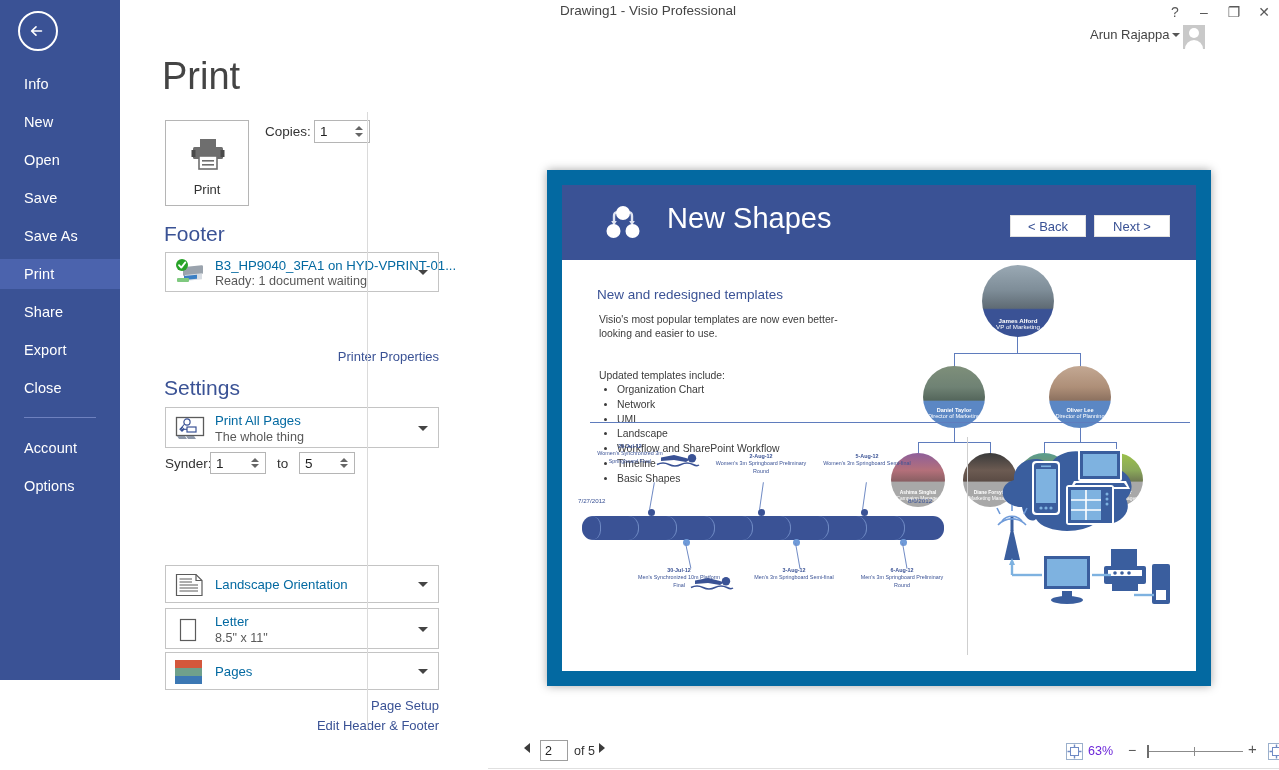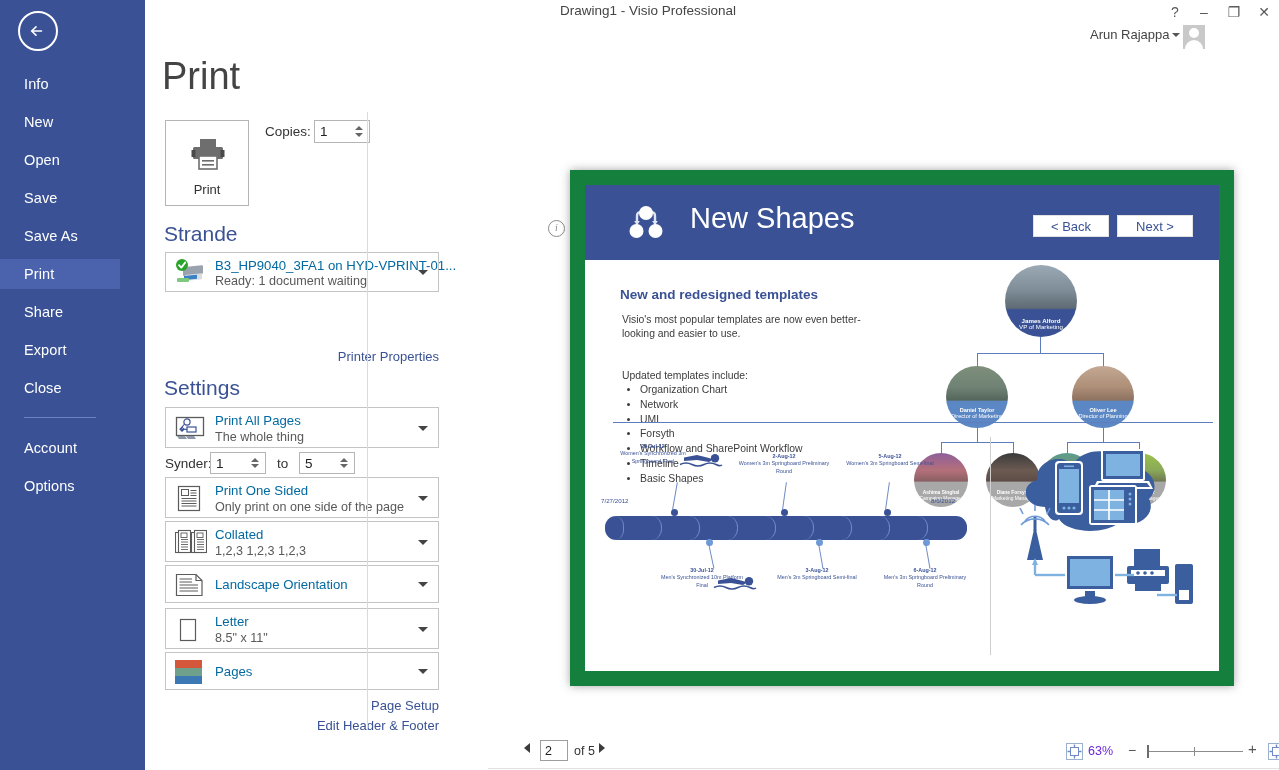--- a/index.html
+++ b/index.html
@@ -7,23 +7,22 @@
     width:1279px;height:770px;
     background:#ffffff;
     font-family:"Liberation Sans", sans-serif;
     overflow:hidden;
     position:relative;
     -webkit-font-smoothing:antialiased;
   }
 
   
   #sidebar{
-    position:absolute;left:0;top:0;width:120px;height:770px;
+    position:absolute;left:0;top:0;width:120px;height:680px;
     background:#3a5295;
-    padding-left:25px;
   }
   #back-btn{
     position:absolute;left:18px;top:11px;width:40px;height:40px;
     border:2px solid #ffffff;border-radius:50%;
     box-sizing:border-box;cursor:pointer;
   }
   #back-btn svg{position:absolute;left:7px;top:7px;}
   .side-item{
     position:absolute;left:0;width:120px;height:30px;
     color:#ffffff;font-size:14.5px;line-height:30px;
@@ -162,40 +161,40 @@
 
   #c-color{top:600px;height:38px;}
   #c-color .t1{top:11px;}
 
   #page-setup{position:absolute;left:0;right:48px;top:646px;text-align:right;font-size:13px;color:#3a5295;cursor:pointer;}
   #edit-hf{position:absolute;left:0;right:48px;top:666px;text-align:right;font-size:13px;color:#3a5295;cursor:pointer;}
 
   
   #preview-area{position:absolute;left:488px;top:52px;width:791px;height:680px;}
   #page-shadow{
-    position:absolute;left:82px;top:118px;width:664px;height:516px;
-    background:#15803d;box-shadow:0 0 9px rgba(0,0,0,0.35);
+    position:absolute;left:59px;top:118px;width:664px;height:516px;
+    background:#0369a1;box-shadow:0 0 9px rgba(0,0,0,0.35);
   }
   #page-inner{position:absolute;left:15px;top:15px;width:634px;height:486px;background:#ffffff;}
 
   
   #slide-header{position:absolute;left:0;top:0;width:634px;height:75px;background:#3a5295;}
   #slide-logo{position:absolute;left:32px;top:17px;}
   #slide-title{
     position:absolute;left:105px;top:17px;font-size:29px;color:#ffffff;font-weight:300;
   }
   .navbtn{
     position:absolute;top:30px;height:22px;background:#ffffff;border:1px solid #e2e2e2;
     font-size:13px;color:#3a5295;text-align:center;line-height:22px;cursor:pointer;box-sizing:border-box;
   }
   #btn-back-slide{left:448px;width:76px;}
   #btn-next-slide{left:532px;width:76px;}
 
   #slide-sub{
-    position:absolute;left:35px;top:102px;font-size:13.5px;color:#3a5295;font-weight:bold;
+    position:absolute;left:35px;top:102px;font-size:13.5px;color:#3a5295;font-weight:normal;
   }
   #slide-body{position:absolute;left:37px;top:128px;width:260px;font-size:10.4px;color:#3b3b3b;line-height:14px;}
   #slide-updated{position:absolute;left:37px;top:185px;font-size:10.4px;color:#3b3b3b;}
   #slide-list{position:absolute;left:37px;top:198px;margin:0;padding-left:18px;font-size:10.4px;color:#3b3b3b;line-height:14.8px;}
 
   
   #orgchart{position:absolute;left:280px;top:80px;width:350px;height:245px;}
   .node{position:absolute;border-radius:50%;overflow:hidden;}
   .node .photo{position:absolute;left:0;top:0;right:0;bottom:0;}
   .node .cap{
@@ -315,21 +314,21 @@
 
   <div id="copies-label">Copies:</div>
   <div class="spin" id="copies-spin">
     <input value="1" style="">
     <span class="arrows">
       <span class="up"></span>
       <span class="dn"></span>
     </span>
   </div>
 
-  <div class="sec-title" id="printer-title">Strande</div>
+  <div class="sec-title" id="printer-title">Footer</div>
   <div id="info-icon">i</div>
 
   <div class="combo" id="printer-combo">
     <span class="ico" style="top:6px">
       <svg width="32" height="28" viewBox="0 0 32 28">
         <rect x="8" y="9" width="20" height="9" rx="1.5" fill="#9aa3ad" transform="skewY(-6)"></rect>
         <rect x="10" y="17" width="17" height="6" fill="#d8dde3" transform="skewY(-6)"></rect>
         <rect x="9" y="18" width="13" height="4" fill="#3b7fc4" transform="skewY(-6)"></rect>
         <rect x="2" y="19" width="12" height="4" rx="1" fill="#7fc97f"></rect>
         <circle cx="7" cy="6" r="6" fill="#29a329"></circle>
@@ -374,51 +373,21 @@
   </div>
   <div id="pages-to-label">to</div>
   <div class="spin" id="pages-to">
     <input value="5" style="">
     <span class="arrows">
       <span class="up"></span>
       <span class="dn"></span>
     </span>
   </div>
 
-  <div class="combo" id="c-onesided">
-    <span class="ico" style="top:7px">
-      <svg width="28" height="27" viewBox="0 0 28 27">
-        <rect x="3.5" y="1.5" width="21" height="24" fill="#ffffff" stroke="#5b5b5b" stroke-width="1.2"></rect>
-        <rect x="6.5" y="4.5" width="7" height="6" fill="none" stroke="#5b5b5b" stroke-width="1"></rect>
-        <path d="M15.5 5.5 H21.5 M15.5 8 H21.5 M15.5 10.5 H21.5" stroke="#5b5b5b" stroke-width="1"></path>
-        <path d="M6.5 13.5 H21.5 M6.5 16 H21.5 M6.5 18.5 H21.5 M6.5 21 H21.5" stroke="#5b5b5b" stroke-width="1"></path>
-      </svg>
-    </span>
-    <span class="t1">Print One Sided</span>
-    <span class="t2">Only print on one side of the page</span>
-    <span class="caret"></span>
-  </div>
-
-  <div class="combo" id="c-collated">
-    <span class="ico" style="top:7px">
-      <svg width="32" height="27" viewBox="0 0 32 27">
-        <rect x="0.5" y="3.5" width="12" height="20" fill="#ffffff" stroke="#5b5b5b" stroke-width="1.1"></rect>
-        <rect x="3.5" y="1.5" width="12" height="22" fill="#ffffff" stroke="#5b5b5b" stroke-width="1.1"></rect>
-        <rect x="6" y="4" width="6" height="4.5" fill="none" stroke="#5b5b5b" stroke-width=".9"></rect>
-        <path d="M6 10.5 H13 M6 13 H13 M6 15.5 H13 M6 18 H13 M6 20.5 H13" stroke="#5b5b5b" stroke-width=".9"></path>
-        <rect x="16.5" y="3.5" width="12" height="20" fill="#ffffff" stroke="#5b5b5b" stroke-width="1.1"></rect>
-        <rect x="19.5" y="1.5" width="12" height="22" fill="#ffffff" stroke="#5b5b5b" stroke-width="1.1"></rect>
-        <rect x="22" y="4" width="6" height="4.5" fill="none" stroke="#5b5b5b" stroke-width=".9"></rect>
-        <path d="M22 10.5 H29 M22 13 H29 M22 15.5 H29 M22 18 H29 M22 20.5 H29" stroke="#5b5b5b" stroke-width=".9"></path>
-      </svg>
-    </span>
-    <span class="t1">Collated</span>
-    <span class="t2">1,2,3   1,2,3   1,2,3</span>
-    <span class="caret"></span>
-  </div>
+
 
   <div class="combo" id="c-orient">
     <span class="ico" style="top:7px">
       <svg width="30" height="24" viewBox="0 0 30 24">
         <path d="M1.5 1.5 H21 L27 7.5 V22.5 H1.5 Z" fill="#ffffff" stroke="#5b5b5b" stroke-width="1.2"></path>
         <path d="M21 1.5 V7.5 H27" fill="none" stroke="#5b5b5b" stroke-width="1.2"></path>
         <path d="M4.5 6 H17 M4.5 9 H17 M4.5 12 H23 M4.5 15 H23 M4.5 18 H23" stroke="#5b5b5b" stroke-width="1"></path>
       </svg>
     </span>
     <span class="t1">Landscape Orientation</span>
@@ -476,21 +445,21 @@
         <span class="navbtn" id="btn-next-slide">Next  &gt;</span>
       </div>
 
       <div id="slide-sub">New and redesigned templates</div>
       <div id="slide-body">Visio's most popular templates are now even better-looking and easier to use.</div>
       <div id="slide-updated">Updated templates include:</div>
       <ul id="slide-list">
         <li>Organization Chart</li>
         <li>Network</li>
         <li>UML</li>
-        <li>Forsyth</li>
+        <li>Landscape</li>
         <li>Workflow and SharePoint Workflow</li>
         <li>Timeline</li>
         <li>Basic Shapes</li>
       </ul>
 
       <div id="orgchart">
 
         <div class="conn" style="left:175px;top:72px;width:1.4px;height:17px;"></div>
         <div class="conn" style="left:112px;top:88px;width:127px;height:1.4px;"></div>
         <div class="conn" style="left:112px;top:88px;width:1.4px;height:14px;"></div>

